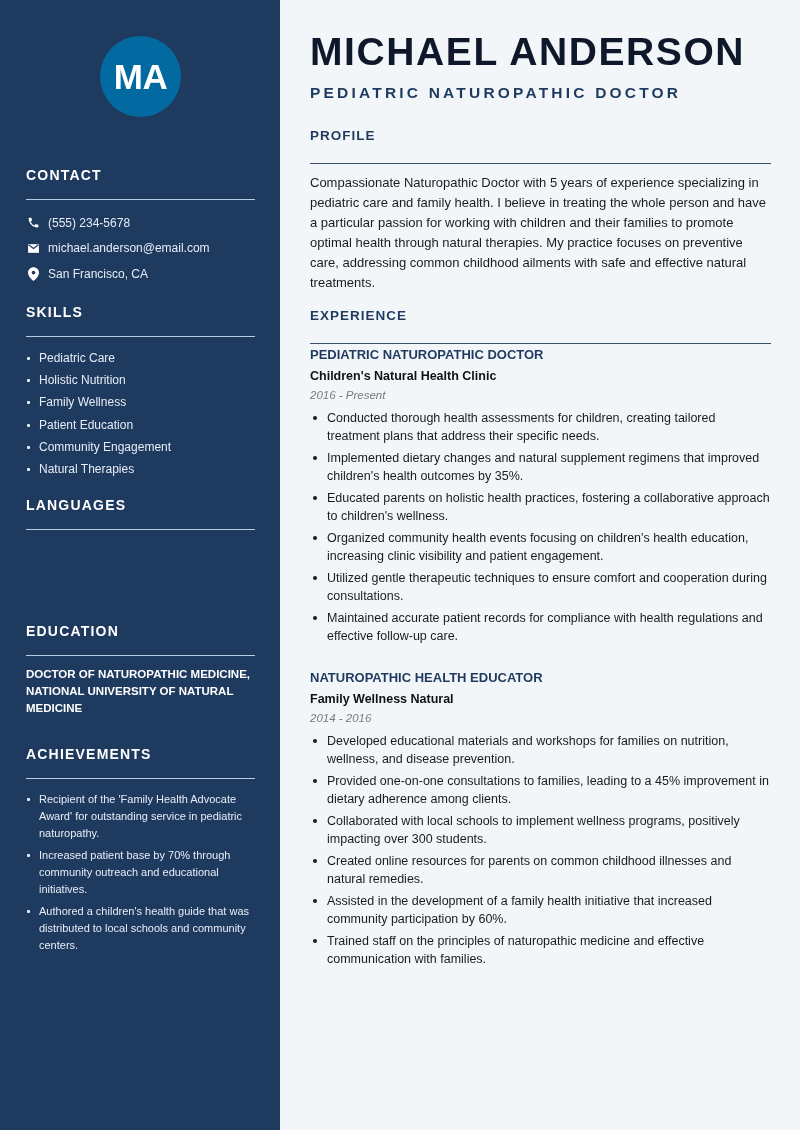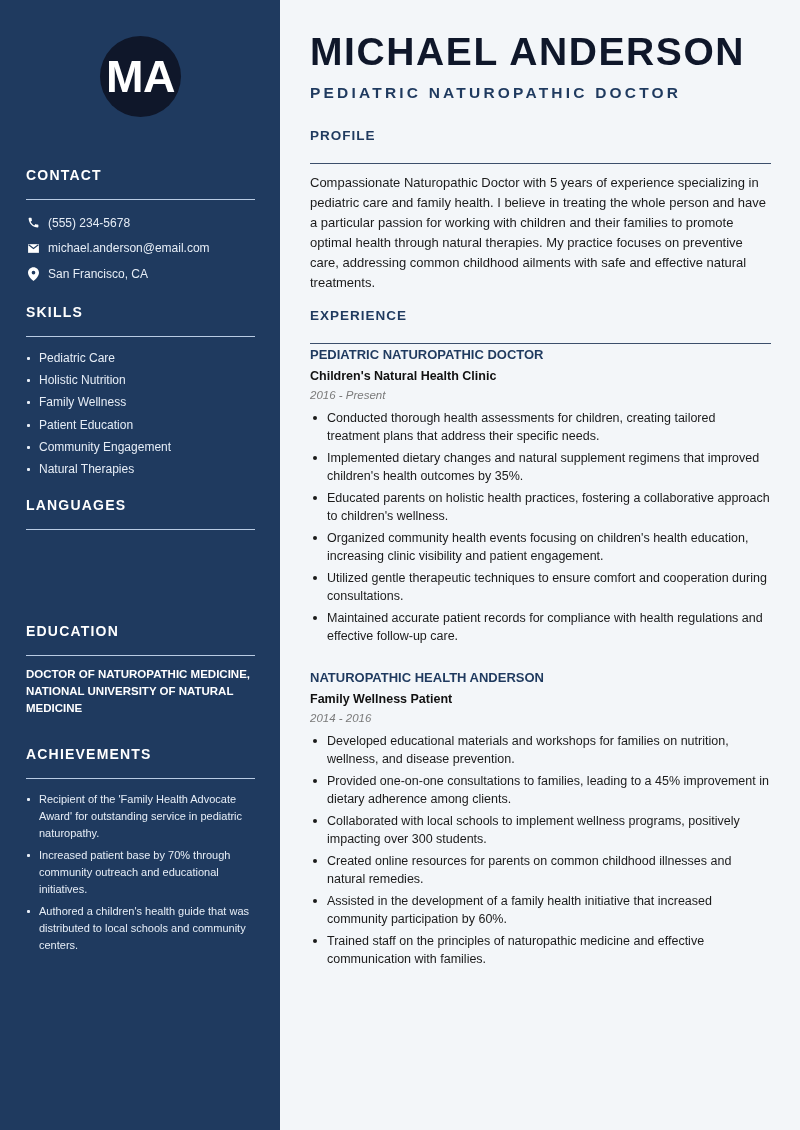--- a/index.html
+++ b/index.html
@@ -13,24 +13,24 @@
   .sidebar {
     position: absolute; left: 0; top: 0;
     width: 280px; height: 1130px;
     background: #1f3a5f;
     color: #ffffff;
     padding: 0 26px;
   }
   .avatar {
     position: absolute; left: 100px; top: 36px;
     width: 81px; height: 81px; border-radius: 50%;
-    background: #0f172a;
+    background: #0369a1;
     color: #fff;
     display: flex; align-items: center; justify-content: center;
-    font-weight: bold; font-size: 45px; letter-spacing: -0.5px;
+    font-weight: bold; font-size: 35px; letter-spacing: -0.5px;
   }
   .side-section { position: absolute; left: 26px; width: 229px; }
   .side-title {
     font-size: 14px; font-weight: bold; letter-spacing: 1.2px;
     color: #ffffff;
     padding-bottom: 16px;
     border-bottom: 1.5px solid #b9cbe3;
   }
   .contact-list { list-style: none; margin-top: 10px; }
   .contact-list li {
@@ -197,22 +197,22 @@
       <li>Conducted thorough health assessments for children, creating tailored treatment plans that address their specific needs.</li>
       <li>Implemented dietary changes and natural supplement regimens that improved children's health outcomes by 35%.</li>
       <li>Educated parents on holistic health practices, fostering a collaborative approach to children's wellness.</li>
       <li>Organized community health events focusing on children's health education, increasing clinic visibility and patient engagement.</li>
       <li>Utilized gentle therapeutic techniques to ensure comfort and cooperation during consultations.</li>
       <li>Maintained accurate patient records for compliance with health regulations and effective follow-up care.</li>
     </ul>
   </div>
 
   <div class="job" style="top:670px;">
-    <div class="job-title">NATUROPATHIC HEALTH ANDERSON</div>
-    <div class="job-company">Family Wellness Patient</div>
+    <div class="job-title">NATUROPATHIC HEALTH EDUCATOR</div>
+    <div class="job-company">Family Wellness Natural</div>
     <div class="job-dates">2014 - 2016</div>
     <ul class="job-bullets">
       <li>Developed educational materials and workshops for families on nutrition, wellness, and disease prevention.</li>
       <li>Provided one-on-one consultations to families, leading to a 45% improvement in dietary adherence among clients.</li>
       <li>Collaborated with local schools to implement wellness programs, positively impacting over 300 students.</li>
       <li>Created online resources for parents on common childhood illnesses and natural remedies.</li>
       <li>Assisted in the development of a family health initiative that increased community participation by 60%.</li>
       <li>Trained staff on the principles of naturopathic medicine and effective communication with families.</li>
     </ul>
   </div>

